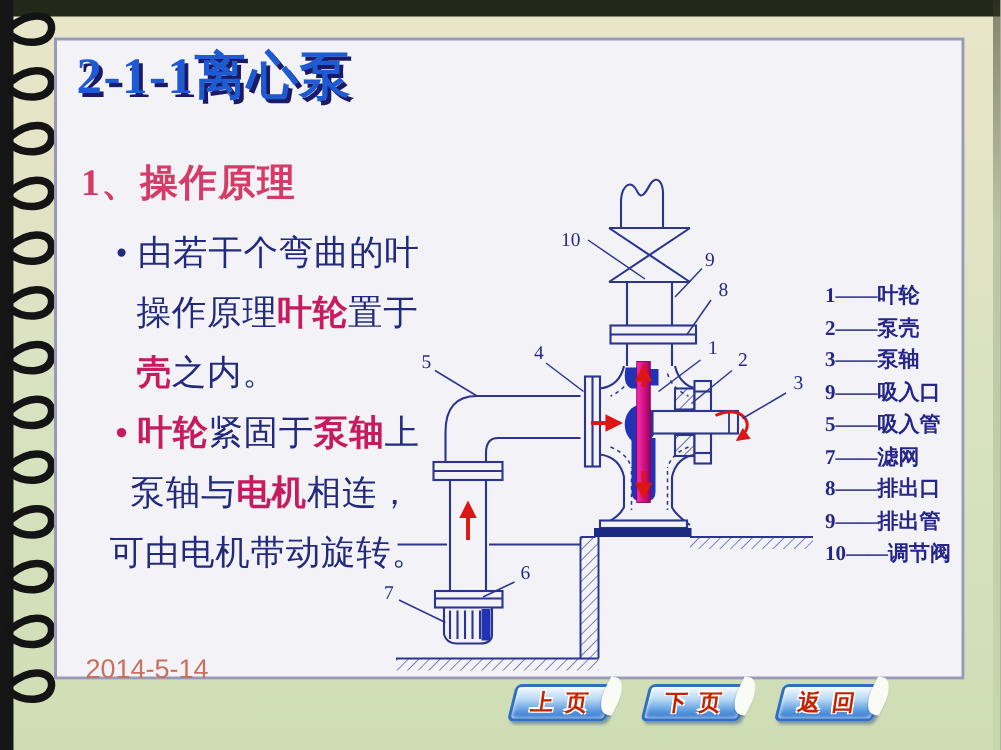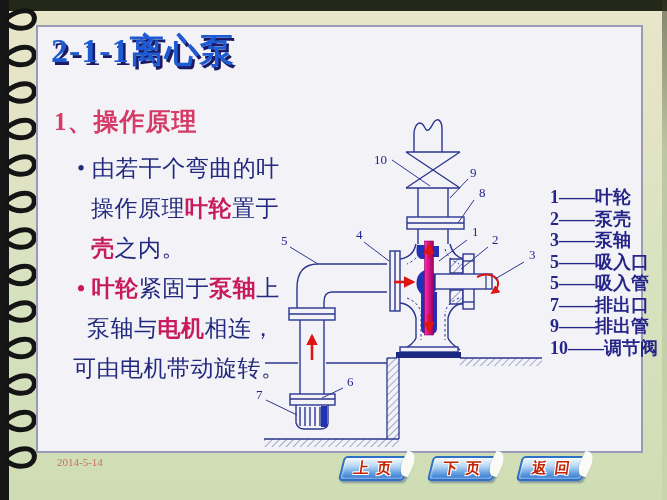--- a/index.html
+++ b/index.html
@@ -30,24 +30,24 @@
   }
   .body-text{position:absolute;left:19px;top:122px;width:230px;margin-left:16px;}
   .bline{height:40px;line-height:40px;font-size:23px;letter-spacing:.5px;white-space:nowrap;font-weight:500;}
   .bline .nv{color:#232a7e;}
   .bline .hl{color:#c81a5e;font-weight:bold;}
   .ind0{padding-left:4px;}
   .ind1{padding-left:18px;}
   .ind2{padding-left:14px;}
   .ind3{padding-left:0px;}
   .legend{position:absolute;left:512px;top:160px;width:92px;}
-  .legend-item{height:21.5px;line-height:21.5px;font-size:18px;color:#26268a;white-space:nowrap;font-weight:bold;}
+  .legend-item{height:21.5px;line-height:21.5px;font-size:14px;color:#26268a;white-space:nowrap;font-weight:bold;}
   .diagram{position:absolute;left:214px;top:85px;}
-  .date-label{position:absolute;left:57px;top:456px;font-size:11px;color:#c9705e;
-    font-family:Liberation Serif, serif;}
+  .date-label{position:absolute;left:57px;top:436px;font-size:18px;color:#c9705e;
+    font-family:Liberation Sans, sans-serif;}
   .nav{position:absolute;left:341px;top:456px;display:flex;gap:23px;}
   .navbtn{
     position:relative;width:66px;height:25px;transform:skewX(-14deg);
     background:linear-gradient(180deg,#f4faff 0%,#b9d9f5 38%,#5e9ce0 75%,#2d73cc 100%);
     border:2px solid #2f6fc4;border-radius:4px;box-sizing:border-box;
     box-shadow:2px 2px 2px rgba(40,70,120,.45), inset 0 0 3px #ffffff;
     display:flex;align-items:center;justify-content:center;cursor:pointer;
   }
   .navbtn .lbl{
     transform:skewX(6deg);font-size:15px;font-weight:bold;color:#c42200;
@@ -99,23 +99,24 @@
         <div class="bline ind1"><span class="hl">壳</span><span class="nv">之内。</span></div>
         <div class="bline ind0"><span class="hl">• 叶轮</span><span class="nv">紧固于</span><span class="hl">泵轴</span><span class="nv">上</span></div>
         <div class="bline ind2"><span class="nv">泵轴与</span><span class="hl">电机</span><span class="nv">相连，</span></div>
         <div class="bline ind3"><span class="nv">可由电机带动旋转。</span></div>
       </div>
 
     <div class="legend" id="legend">
         <div class="legend-item">1——叶轮</div>
         <div class="legend-item">2——泵壳</div>
         <div class="legend-item">3——泵轴</div>
-        <div class="legend-item">5——吸入口</div>
+        <div class="legend-item">9——吸入口</div>
         <div class="legend-item">5——吸入管</div>
-        <div class="legend-item">7——排出口</div>
+        <div class="legend-item">7——滤网</div>
+        <div class="legend-item">8——排出口</div>
         <div class="legend-item">9——排出管</div>
         <div class="legend-item">10——调节阀</div>
       </div>
 
     <svg class="diagram" width="300" height="340" viewBox="250 110 300 340">
       <defs>
         <pattern id="hatch" width="6" height="6" patternUnits="userSpaceOnUse" patternTransform="rotate(45)">
           <line x1="0" y1="0" x2="0" y2="6" stroke="#2b3590" stroke-width="1"></line>
         </pattern>
         <pattern id="hatch2" width="5" height="5" patternUnits="userSpaceOnUse" patternTransform="rotate(45)">

